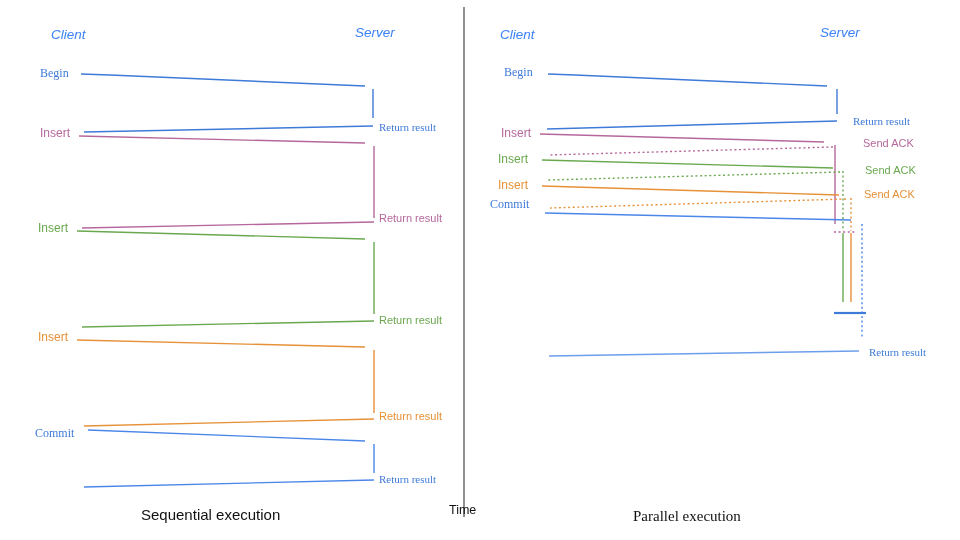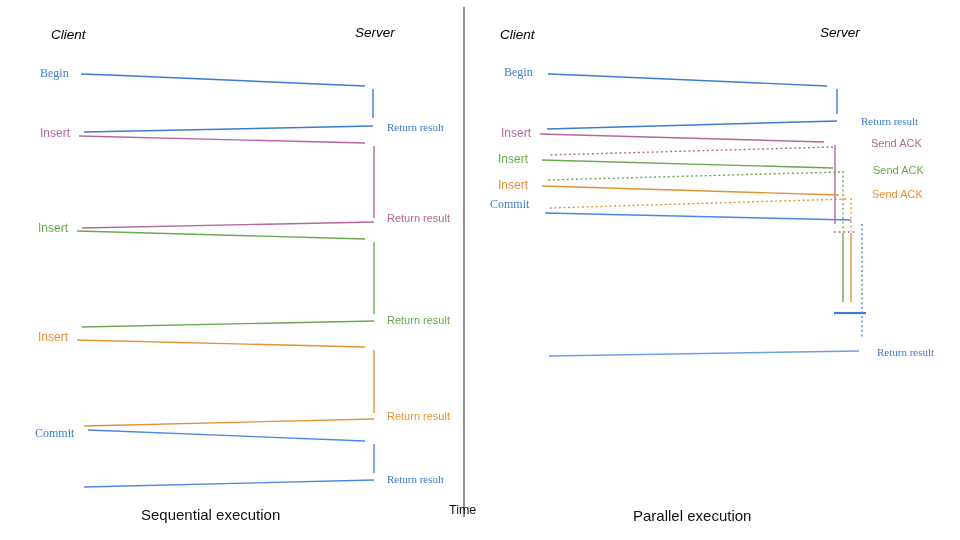--- a/index.html
+++ b/index.html
@@ -2,23 +2,23 @@
 <html><head>
 <meta charset="utf-8">
 <style>
   html,body{margin:0;padding:0;}
   body{
     width:960px;height:540px;position:relative;overflow:hidden;
     background:#ffffff;
     font-family:"Liberation Sans", sans-serif;
   }
   .lbl{position:absolute;white-space:nowrap;line-height:1.1;}
-  .actor{font-style:italic;font-size:13.5px;color:#000000;}
+  .actor{font-style:italic;font-size:13.5px;color:#3b82f6;}
   .msg{font-size:12px;}
-  .resp{font-size:11px;margin-left:8px;}
+  .resp{font-size:11px;}
   .title{font-size:15px;color:#111111;text-align:left;width:190px;}
   .time{font-size:12.5px;color:#111111;}
   .c-blue{color:#3e7ad8;font-family:Liberation Serif, serif;}
   .c-pink{color:#b5679c;}
   .c-green{color:#6aa84f;}
   .c-orange{color:#e69138;}
   svg#lines{position:absolute;left:0;top:0;}
   svg path{fill:none;}
 </style>
 </head>
@@ -134,13 +134,13 @@
 <div class="lbl msg c-green" style="left:498px;top:153px;">Insert</div>
 <div class="lbl msg c-orange" style="left:498px;top:179px;">Insert</div>
 <div class="lbl msg c-blue" style="left:490px;top:198px;">Commit</div>
 
 <div class="lbl resp c-blue" style="left:853px;top:115px;">Return result</div>
 <div class="lbl resp c-pink" style="left:863px;top:137px;">Send ACK</div>
 <div class="lbl resp c-green" style="left:865px;top:164px;">Send ACK</div>
 <div class="lbl resp c-orange" style="left:864px;top:188px;">Send ACK</div>
 <div class="lbl resp c-blue" style="left:869px;top:346px;">Return result</div>
 
-<div class="lbl title" style="left:633px;top:508px;">Parallel execution</div>
+<div class="lbl title" style="left:633px;top:508px;font-family:Liberation Serif, serif;">Parallel execution</div>
 
 </body></html>

